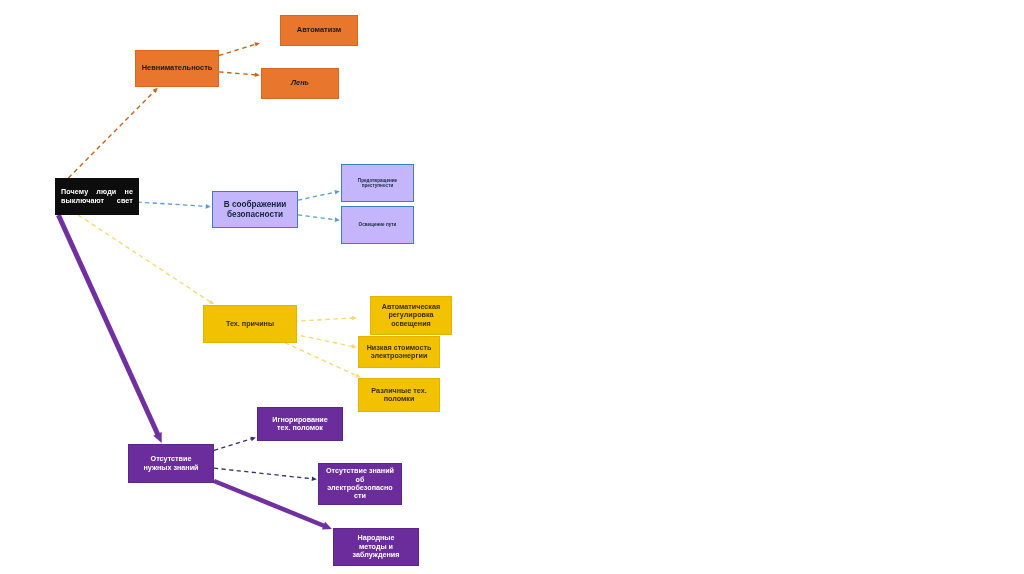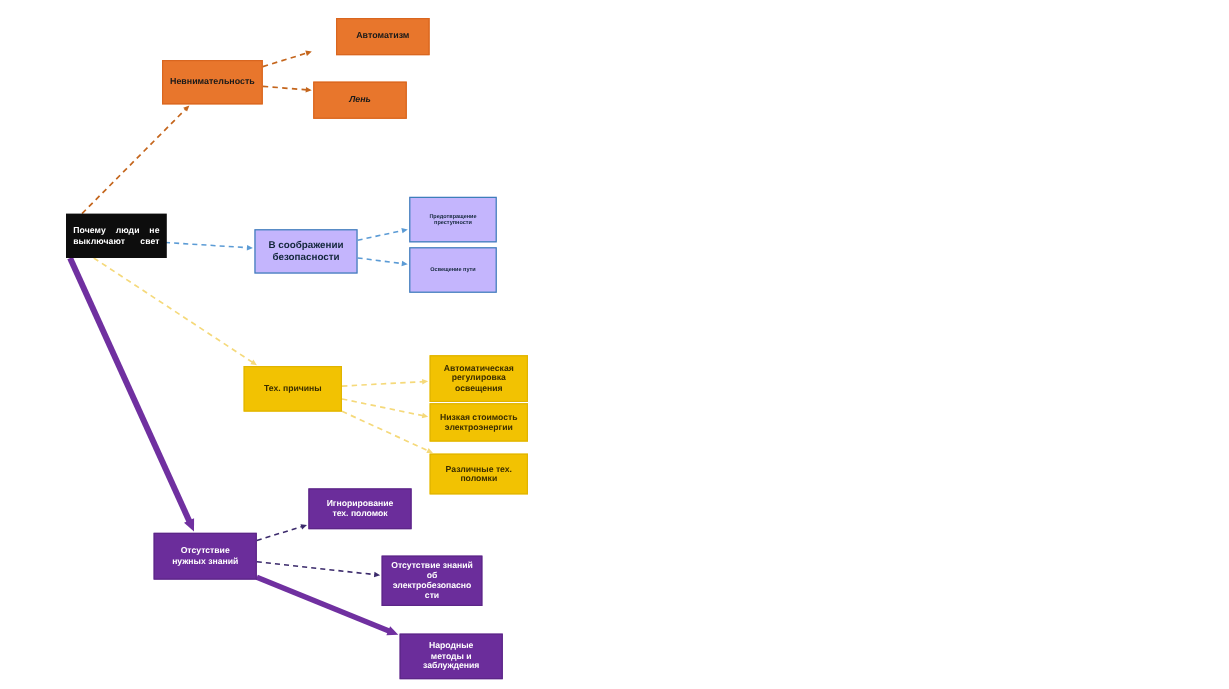--- a/index.html
+++ b/index.html
@@ -132,24 +132,24 @@
 безопасности</span>
   </div>
   <div class="node node-blue node-blue-small" style="left: 341px; top: 164px; width: 73px; height: 38px;">
     <span class="txt">Предотвращение
 преступности</span>
   </div>
   <div class="node node-blue node-blue-small" style="left: 341px; top: 206px; width: 73px; height: 38px;">
     <span class="txt">Освещение пути</span>
   </div>
 
-  <div class="node node-yellow" style="left: 203px; top: 305px; width: 82px; height: 38px;">
+  <div class="node node-yellow" style="left: 203px; top: 305px; width: 94px; height: 38px;">
     <span class="txt">Тех. причины</span>
   </div>
-  <div class="node node-yellow" style="left: 358px; top: 296px; width: 82px; height: 39px;">
+  <div class="node node-yellow" style="left: 370px; top: 296px; width: 82px; height: 39px;">
     <span class="txt">Автоматическая
 регулировка
 освещения</span>
   </div>
   <div class="node node-yellow" style="left: 358px; top: 336px; width: 82px; height: 32px;">
     <span class="txt">Низкая стоимость
 электроэнергии</span>
   </div>
   <div class="node node-yellow" style="left: 358px; top: 378px; width: 82px; height: 34px;">
     <span class="txt">Различные тех.

